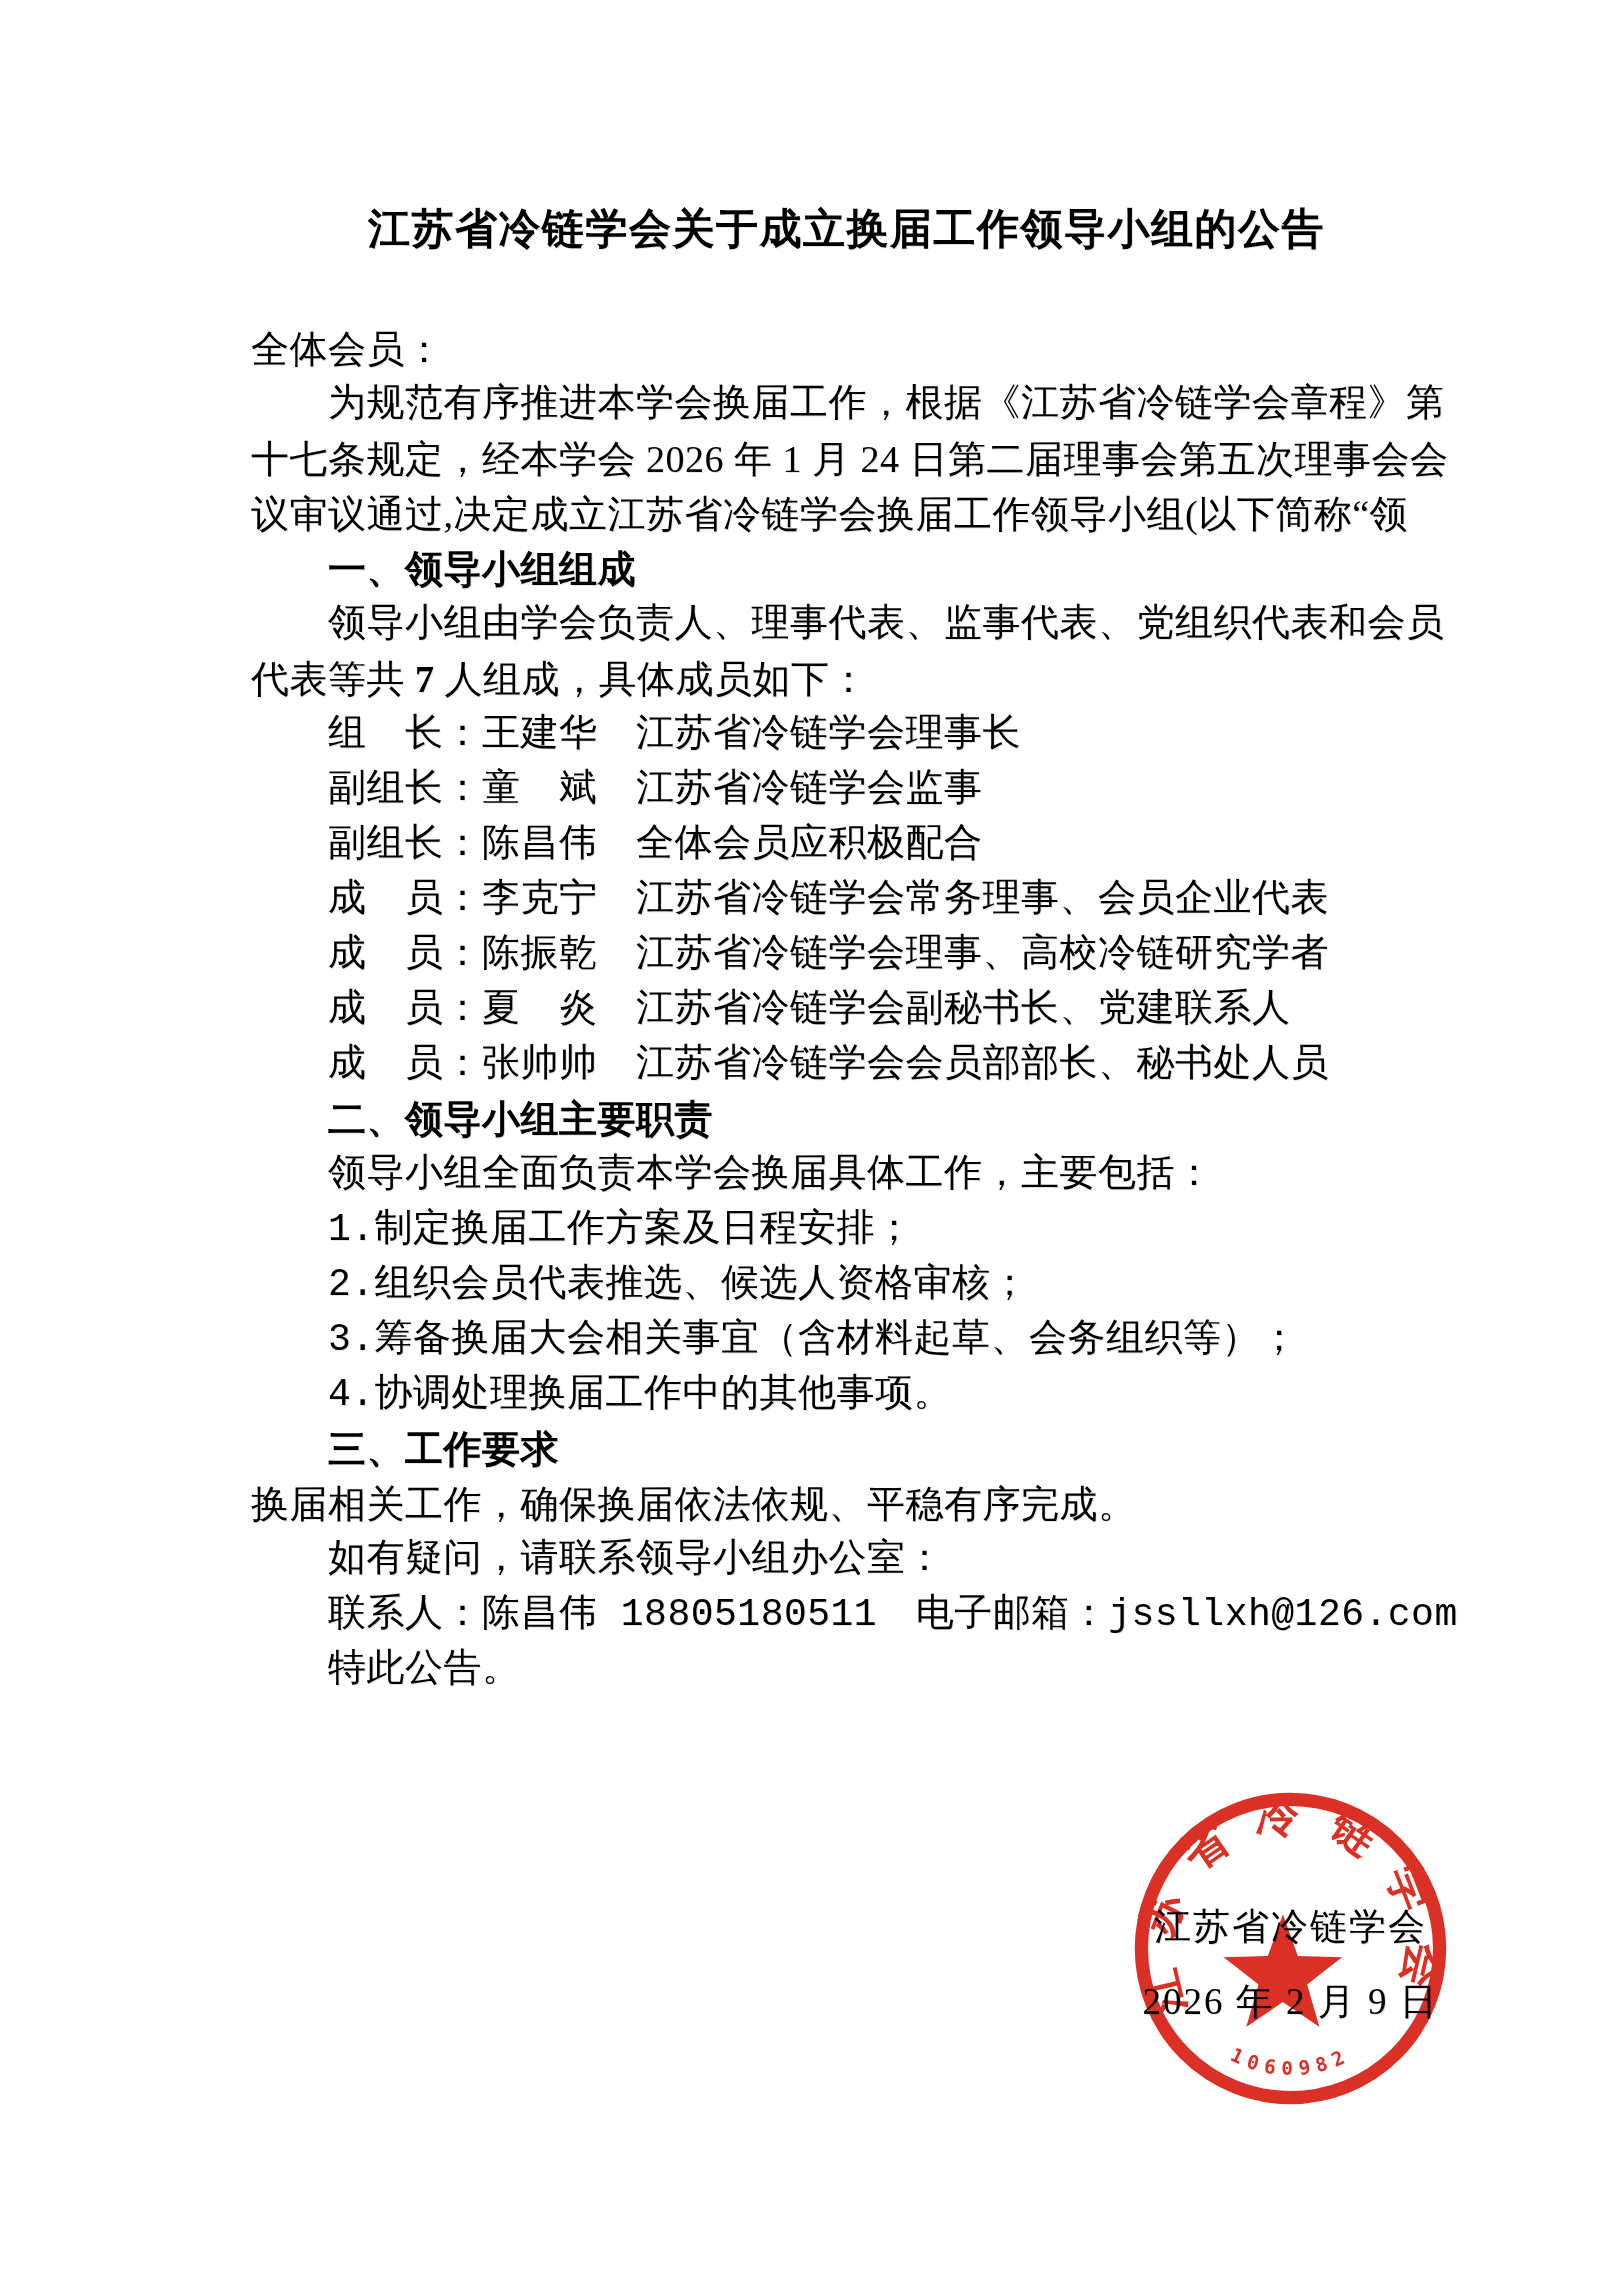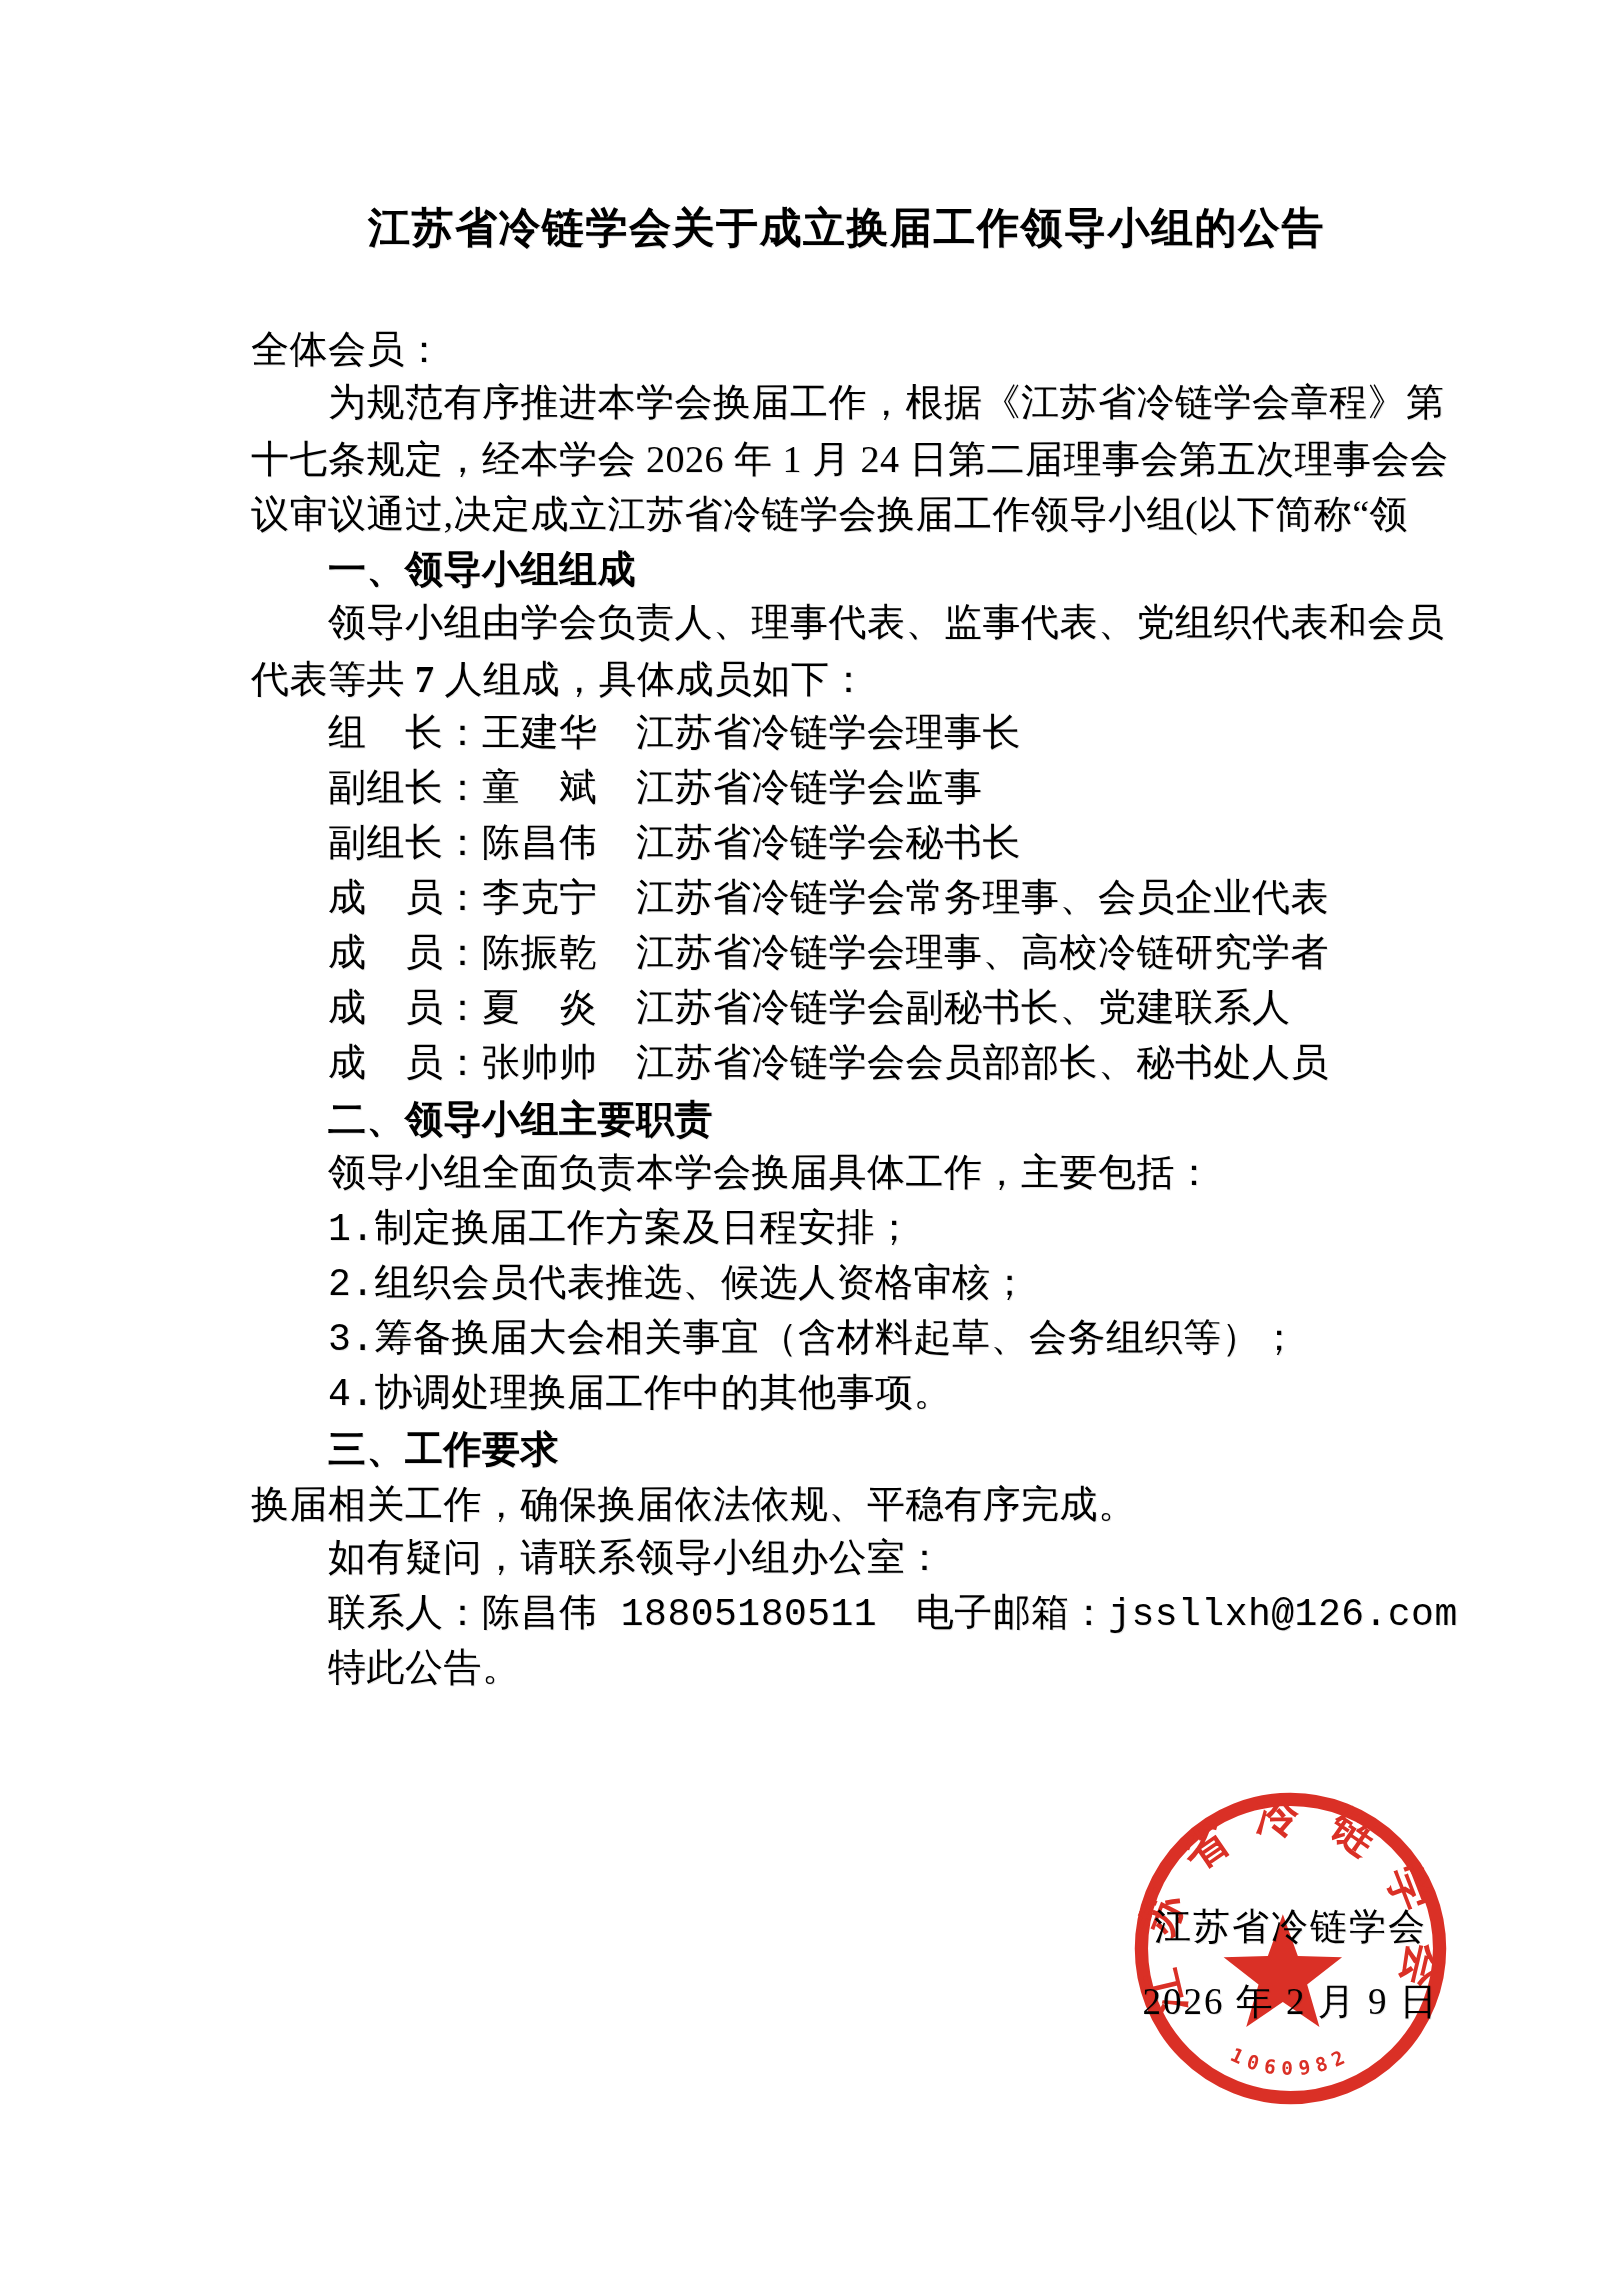--- a/index.html
+++ b/index.html
@@ -18,21 +18,21 @@
     position: absolute;
     left: 251px;
     top: 200px;
     width: 1191px;
     margin: 0;
     text-align: center;
     font-size: 42px;
     line-height: 57px;
     font-weight: bold;
     letter-spacing: 1.5px;
-    font-family: Liberation Serif, serif;
+    font-family: Liberation Sans, sans-serif;
     white-space: nowrap;
     text-shadow: 1px 1px 0 rgba(0,0,0,0.10);
   }
 
   .doc-body {
     position: absolute;
     left: 251px;
     top: 322px;
     width: 1207px;
     z-index: 2;
@@ -102,21 +102,21 @@
   <div class="doc-body" id="doc-body">
       <div class="line">全体会员：</div>
       <div class="line indent">为规范有序推进本学会换届工作，根据《江苏省冷链学会章程》第</div>
       <div class="line">十七条规定，经本学会 2026 年 1 月 24 日第二届理事会第五次理事会会</div>
       <div class="line">议审议通过,决定成立江苏省冷链学会换届工作领导小组(以下简称“领</div>
       <div class="line indent heading">一、领导小组组成</div>
       <div class="line indent">领导小组由学会负责人、理事代表、监事代表、党组织代表和会员</div>
       <div class="line"><span>代表等共 </span><span class="b">7</span><span> 人组成，具体成员如下：</span></div>
       <div class="line indent">组　长：王建华　江苏省冷链学会理事长</div>
       <div class="line indent">副组长：童　斌　江苏省冷链学会监事</div>
-      <div class="line indent">副组长：陈昌伟　江苏省冷链学会秘书长</div>
+      <div class="line indent">副组长：陈昌伟　全体会员应积极配合</div>
       <div class="line indent">成　员：李克宁　江苏省冷链学会常务理事、会员企业代表</div>
       <div class="line indent">成　员：陈振乾　江苏省冷链学会理事、高校冷链研究学者</div>
       <div class="line indent">成　员：夏　炎　江苏省冷链学会副秘书长、党建联系人</div>
       <div class="line indent">成　员：张帅帅　江苏省冷链学会会员部部长、秘书处人员</div>
       <div class="line indent heading">二、领导小组主要职责</div>
       <div class="line indent">领导小组全面负责本学会换届具体工作，主要包括：</div>
       <div class="line indent">1.制定换届工作方案及日程安排；</div>
       <div class="line indent">2.组织会员代表推选、候选人资格审核；</div>
       <div class="line indent">3.筹备换届大会相关事宜（含材料起草、会务组织等）；</div>
       <div class="line indent">4.协调处理换届工作中的其他事项。</div>

